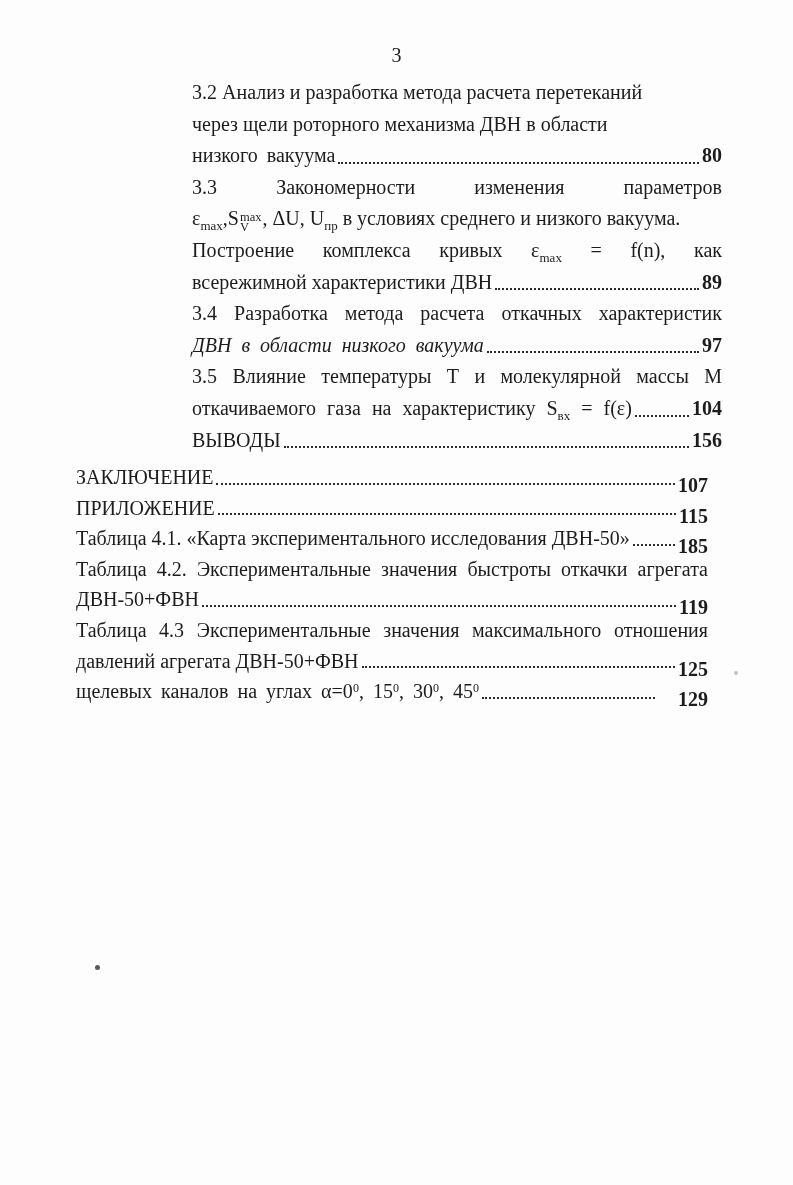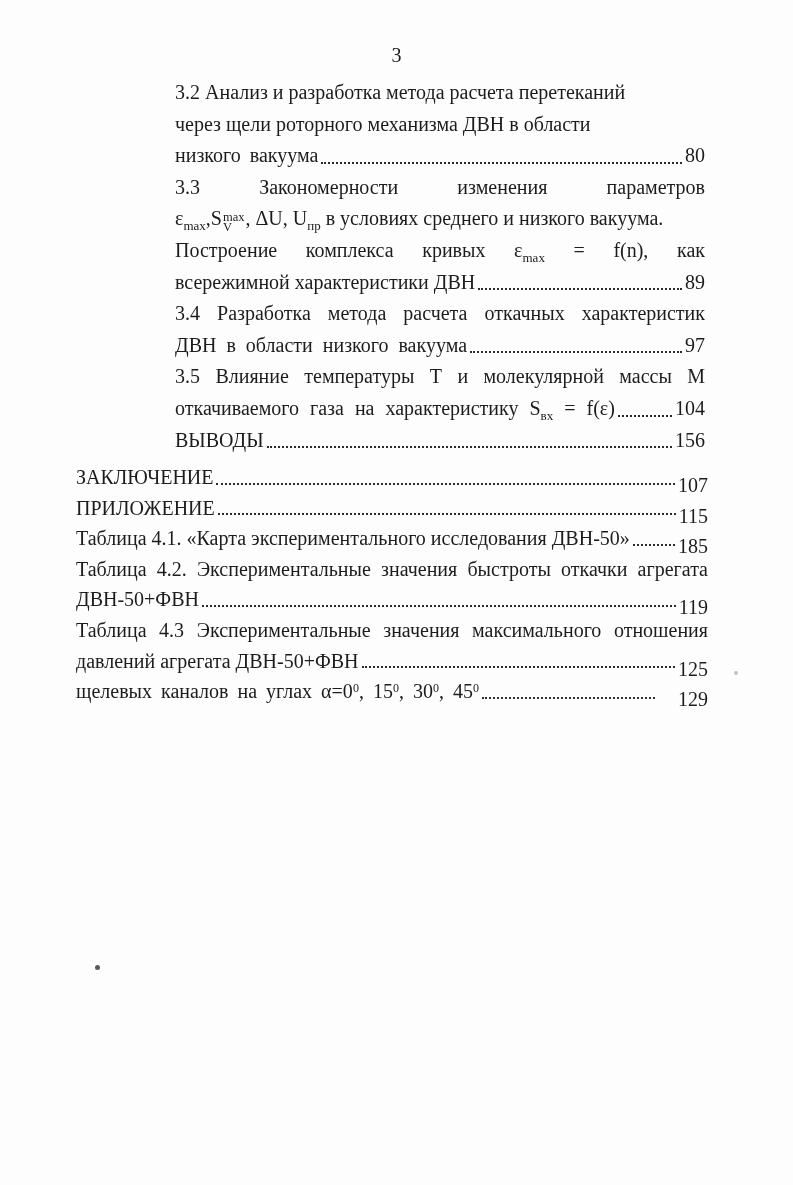--- a/index.html
+++ b/index.html
@@ -4,37 +4,37 @@
 <style>
   html,body{margin:0;padding:0;background:#ffffff;}
   .page{
     position:relative;width:793px;height:1185px;background:#fdfdfd;
     font-family:"Liberation Serif","DejaVu Serif",serif;color:#1c1c1c;overflow:hidden;
   }
   .pagenum{
     position:absolute;top:44px;left:0;width:100%;text-align:center;
     font-size:20px;
   }
-  .toc-inner{position:absolute;left:175px;top:77px;width:530px;}
+  .toc-inner{position:absolute;left:192px;top:77px;width:530px;}
   .toc-inner .row{height:31.6px;line-height:31.6px;font-size:20px;}
   .toc-outer{position:absolute;left:76px;top:462px;width:632px;}
   .toc-outer .row{height:30.6px;line-height:30.6px;font-size:20px;}
   .row{position:relative;white-space:normal;}
   .spread{text-align:justify;text-align-last:justify;}
   .flexrow{display:flex;align-items:baseline;}
   .txt{flex:0 0 auto;}
   .leader{
     flex:1 1 auto;min-width:8px;align-self:flex-end;
     border-bottom:2px dotted #2b2b2b;margin:0 3px 8px 3px;
   }
-  .pg{flex:0 0 auto;}
+  .pg{flex:0 0 auto;font-weight:bold;}
   .pg-low{position:relative;top:8px;}
   .gap-pg{margin-left:20px;}
   .ws4{word-spacing:4px;}
-  .ws5{word-spacing:5px;}
+  .ws5{word-spacing:5px;font-style:italic;}
   .ws6{word-spacing:6px;}
   .sb{font-size:13px;position:relative;top:5px;}
   .sp{font-size:12px;position:relative;top:-6px;}
   .stack{
     display:inline-block;vertical-align:-6px;font-size:12.5px;
     line-height:10.5px;text-align:left;margin:0 1px;
   }
   .stack span{display:block;}
   .speck{position:absolute;border-radius:50%;}
 </style>

